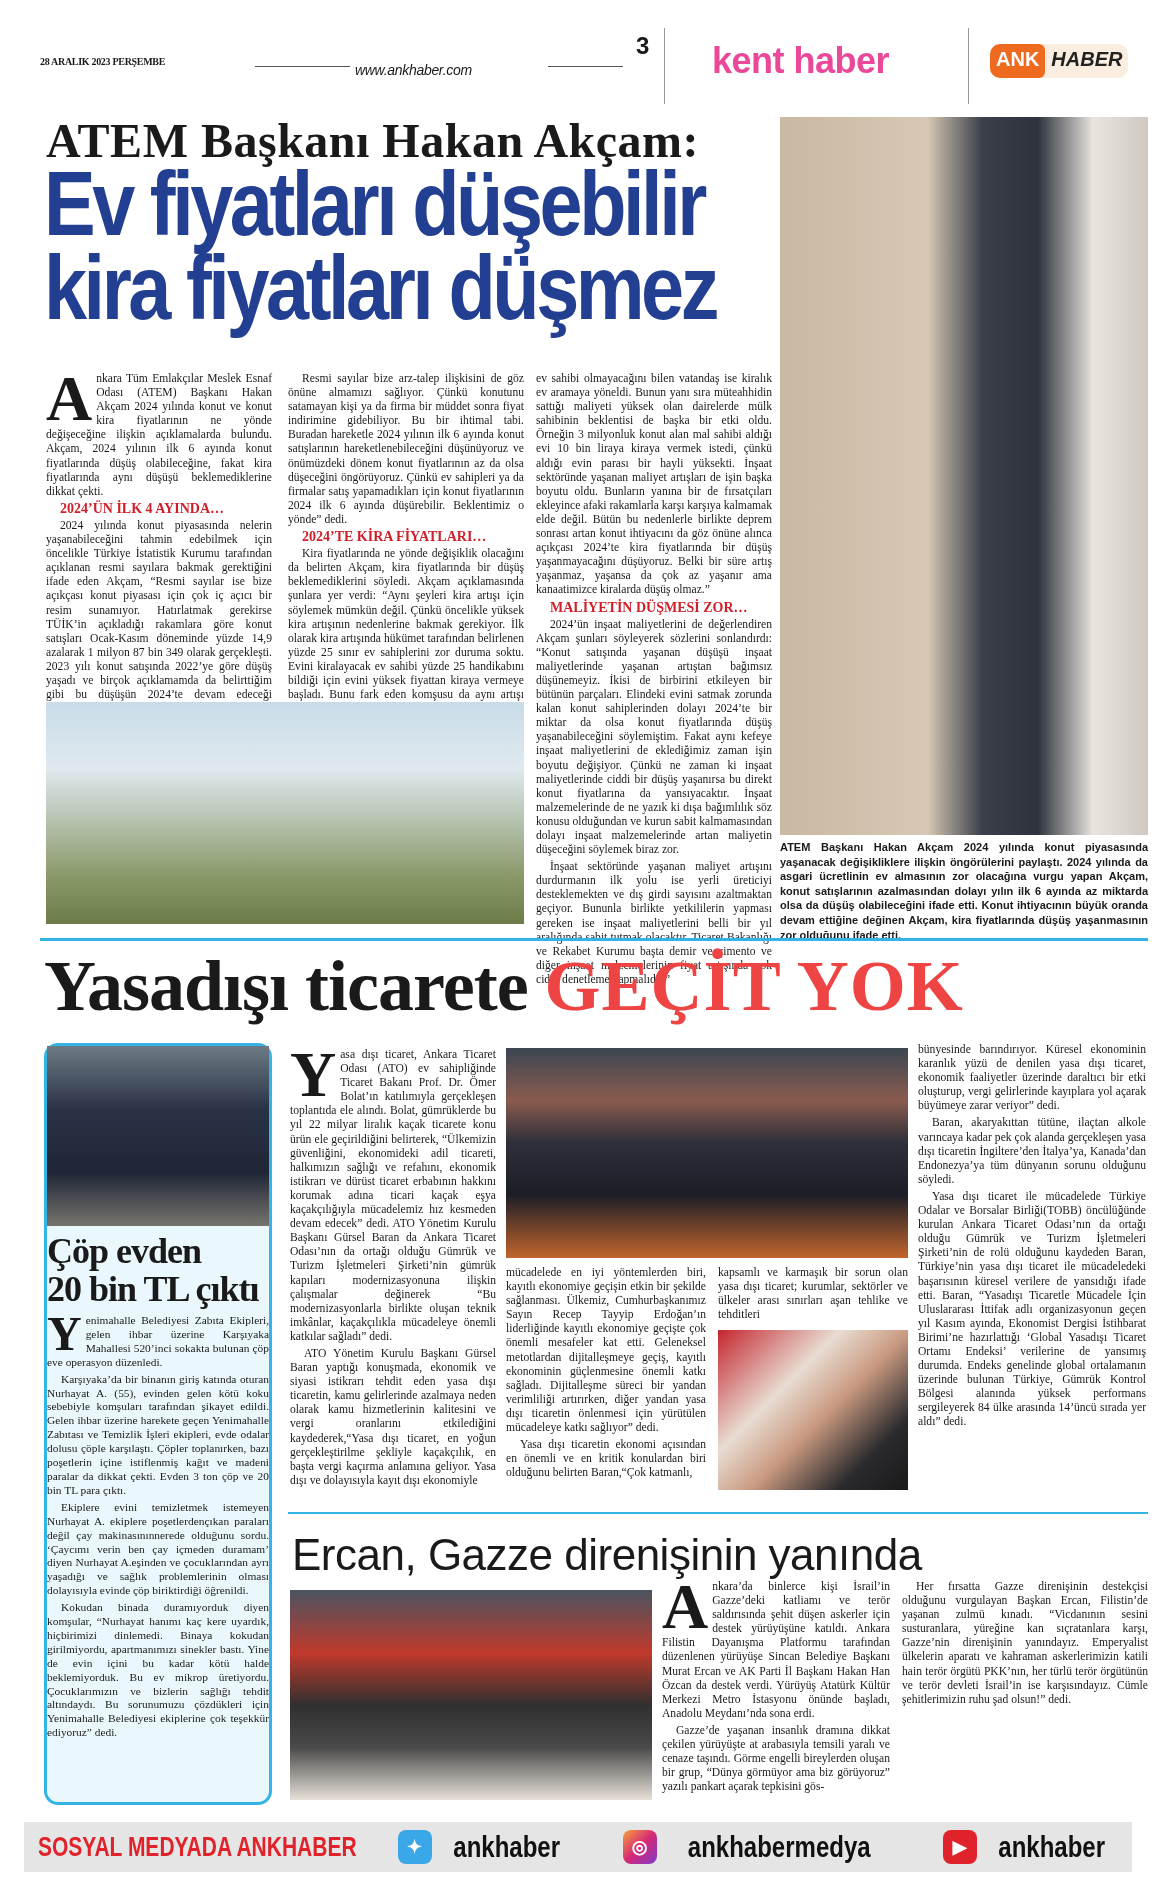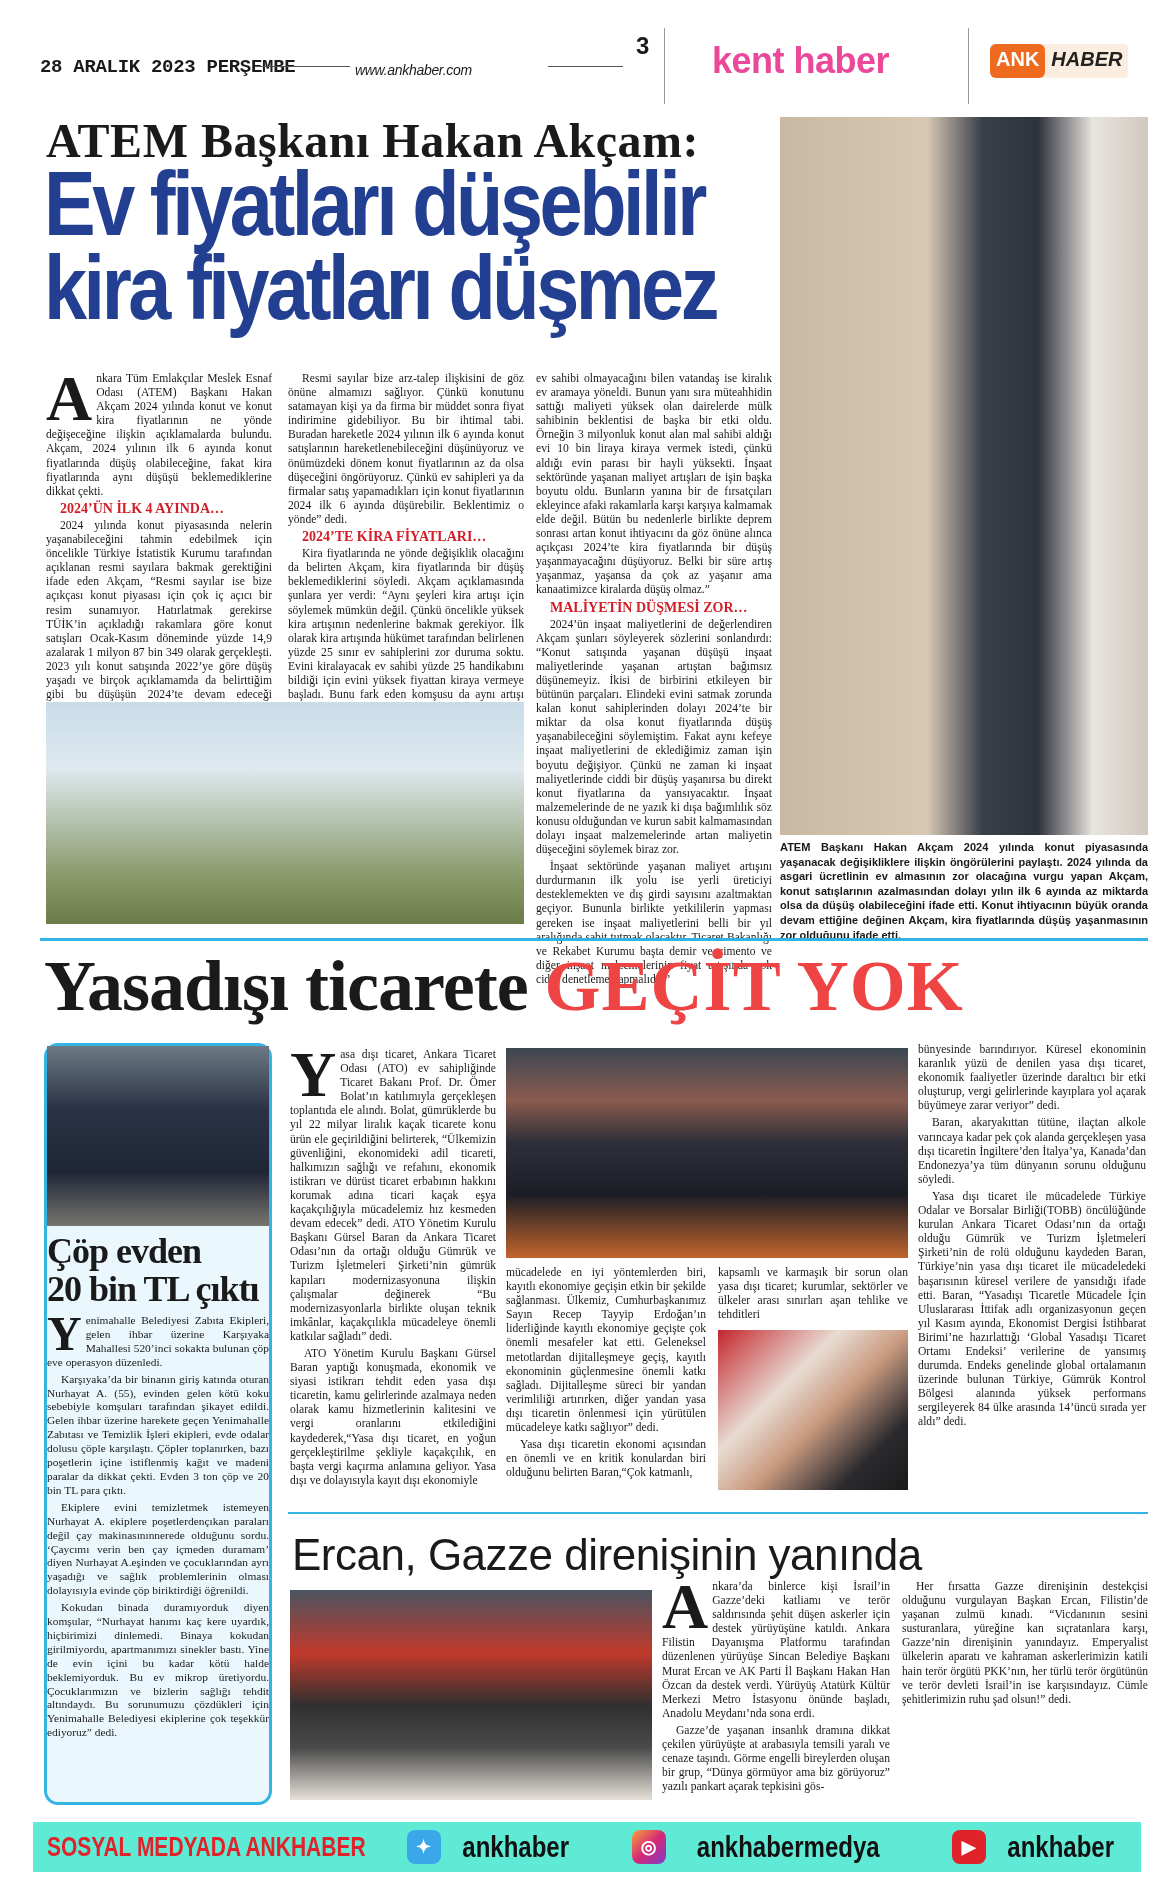--- a/index.html
+++ b/index.html
@@ -1,25 +1,25 @@
 <!DOCTYPE html>
 <html><head>
 <meta charset="utf-8">
 <style>
 *{box-sizing:border-box;margin:0;padding:0}
 body{width:1176px;height:1900px;background:#fff;font-family:"Liberation Serif",serif;color:#1a1a1a;position:relative;overflow:hidden}
 .abs{position:absolute}
-.hdr-date{left:40px;top:56px;font-family:Liberation Mono, monospace;font-weight:bold;font-size:19px;letter-spacing:-0.3px}
+.hdr-date{left:40px;top:56px;font-family:Liberation Serif, serif;font-weight:bold;font-size:10px;letter-spacing:-0.3px}
 .hdr-line1{left:255px;top:66px;width:95px;height:1px;background:#555}
 .hdr-url{left:355px;top:62px;font-family:"Liberation Sans",sans-serif;font-style:italic;font-size:14px;letter-spacing:-0.3px}
 .hdr-line2{left:548px;top:66px;width:75px;height:1px;background:#555}
 .hdr-page{left:636px;top:32px;font-family:"Liberation Sans",sans-serif;font-weight:bold;font-size:24px}
 .vsep{width:1px;background:#999}
 .kent{left:712px;top:40px;font-family:"Liberation Sans",sans-serif;font-weight:bold;font-size:36px;color:#ec4899;letter-spacing:-0.5px}
-.logo{left:990px;top:44px;height:34px;display:flex;border-radius:4px;overflow:hidden;background:#fbeee0}
+.logo{left:990px;top:44px;height:34px;display:flex;border-radius:10px;overflow:hidden;background:#fbeee0}
 .logo .a{background:#ee6a1e;color:#fff;font-family:"Liberation Sans",sans-serif;font-weight:bold;font-size:20px;padding:4px 6px;border-radius:6px}
 .logo .b{color:#222;font-family:"Liberation Sans",sans-serif;font-weight:bold;font-style:italic;font-size:20px;padding:4px 6px}
 .kicker{left:46px;top:113px;font-family:"Liberation Serif",serif;font-weight:bold;font-size:48px;letter-spacing:0.5px}
 .headline{left:44px;top:162px;width:740px;font-family:"Liberation Sans",sans-serif;font-weight:bold;font-size:90px;line-height:84px;color:#233f92;letter-spacing:-4px;transform:scaleX(0.86);transform-origin:left top;white-space:nowrap}
 .col{font-size:11.6px;line-height:14.1px;text-align:justify}
 .col p{text-indent:14px;margin-bottom:3px}
 .col p.noind{text-indent:0}
 .sub{color:#d01f28;font-weight:bold;font-size:14px;margin:3px 0 3px 14px;text-indent:0 !important}
 .drop{float:left;font-size:64px;line-height:50px;font-weight:bold;margin:2px 4px 0 0}
 .photo{overflow:hidden}
@@ -29,21 +29,21 @@
 .blueline{height:3px;background:#34b4e4}
 .yasa{left:44px;top:945px;font-family:"Liberation Serif",serif;font-weight:bold;font-size:72px;letter-spacing:-1px;white-space:nowrap}
 .yasa .red{color:#ef4444;letter-spacing:1px}
 .box{left:44px;top:1043px;width:228px;height:762px;border:3px solid #34b4e4;border-radius:14px;background:#eaf7fd;}
 .box .photo{height:180px;background:linear-gradient(180deg,#6d7a84 0%,#2a3346 35%,#1f2636 70%,#76746e 100%)}
 .box h2{font-family:"Liberation Serif",serif;font-size:36px;line-height:38px;margin:6px 0 6px;letter-spacing:-1px}
 .ato-photo{background:linear-gradient(180deg,#3c4652 0%,#8a5b4e 25%,#2e2f3a 45%,#1c1e26 70%,#c2652c 100%)}
 .baran-photo{background:linear-gradient(135deg,#c4262e 0%,#e8dcd2 35%,#c99a80 55%,#2a2a2e 80%,#1a1a1a 100%)}
 .gazze-photo{background:linear-gradient(180deg,#4a5460 0%,#c0392b 30%,#303030 55%,#4a4a4a 75%,#e6e0d8 100%)}
 .ercan{left:292px;top:1530px;font-family:"Liberation Sans",sans-serif;font-weight:normal;font-size:44px;letter-spacing:-0.5px;white-space:nowrap}
-.footer{left:33px;top:1822px;width:1108px;height:50px;background:#5eead4;display:flex;align-items:center;justify-content:space-between;padding:0 14px}
+.footer{left:24px;top:1822px;width:1108px;height:50px;background:#e5e5e5;display:flex;align-items:center;justify-content:space-between;padding:0 14px}
 .footer .t{font-family:"Liberation Sans",sans-serif;font-weight:bold;font-size:28px;color:#e0232a;transform:scaleX(0.75);transform-origin:left center;white-space:nowrap;width:310px}
 .footer .h{font-family:"Liberation Sans",sans-serif;font-weight:bold;font-size:30px;color:#111;transform:scaleX(0.8);white-space:nowrap}
 .soc{display:flex;align-items:center;gap:8px}
 .ic{width:34px;height:34px;border-radius:8px;display:flex;align-items:center;justify-content:center;color:#fff;font-family:"Liberation Sans",sans-serif;font-weight:bold;font-size:18px}
 </style>
 </head>
 <body>
 
 <div class="abs hdr-date">28 ARALIK 2023 PERŞEMBE</div>
 <div class="abs hdr-line1"></div>

